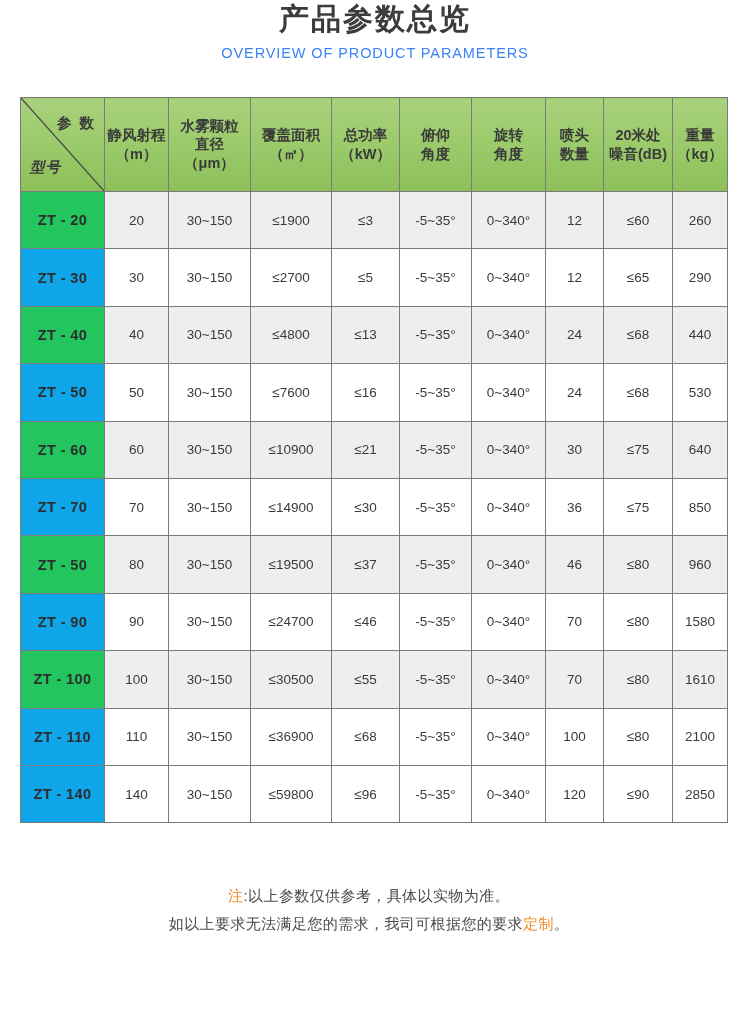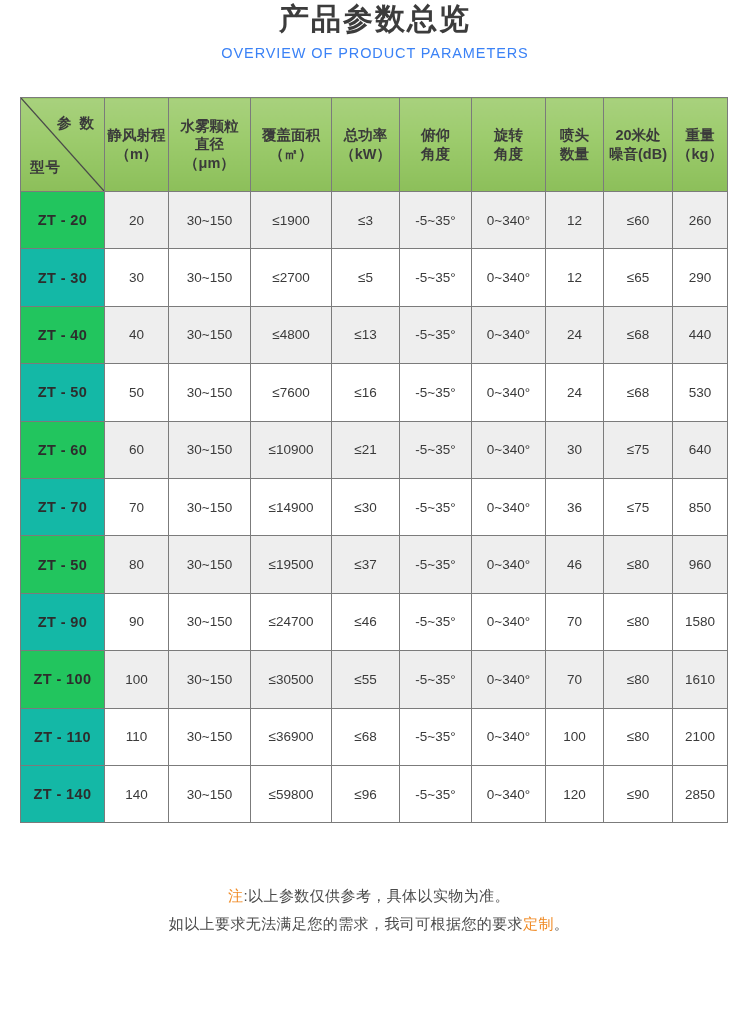--- a/index.html
+++ b/index.html
@@ -80,38 +80,39 @@
     position: absolute;
     right: 8px; top: 16px;
     font-size: 14.5px; font-weight: 700;
     letter-spacing: 2px;
   }
   th.corner .lbl-model {
     position: absolute;
     left: 9px; bottom: 14px;
     font-size: 14.5px; font-weight: 700;
     letter-spacing: 1px;
+    font-style: italic;
   }
 
   tbody td {
     height: 57.4px;
     font-size: 13.5px;
     font-weight: 400;
     color: #3b3b3b;
     background: #ffffff;
   }
   tbody tr.shade td { background: #eeeeee; }
   tbody td.model {
     font-size: 14.5px;
     font-weight: 700;
     color: #2d2d2d;
     letter-spacing: 0.4px;
   }
   tbody tr.shade td.model { background: #22c55e; }
-  tbody tr.plain td.model { background: #14b8a6; }
+  tbody tr.plain td.model { background: #0ea5e9; }
 
   
   .note {
     position: absolute;
     left: 0; right: 12px;
     top: 882px;
     text-align: center;
     font-size: 15px;
     color: #4a4a4a;
     line-height: 1.85;

